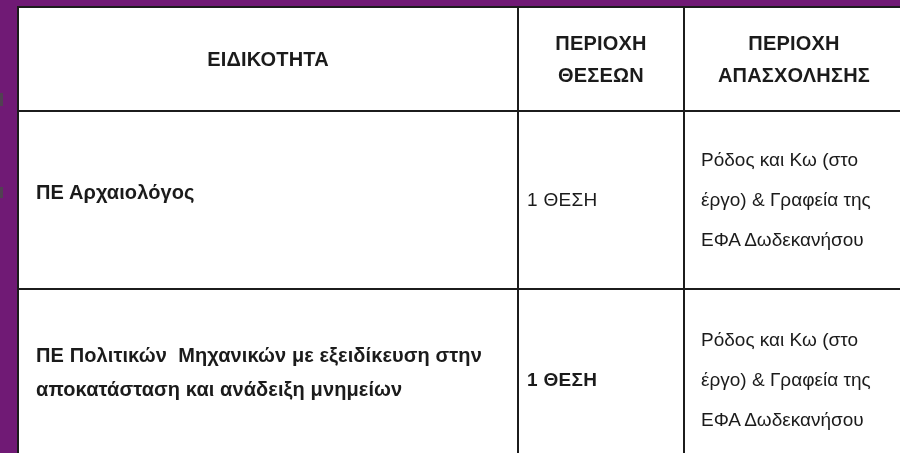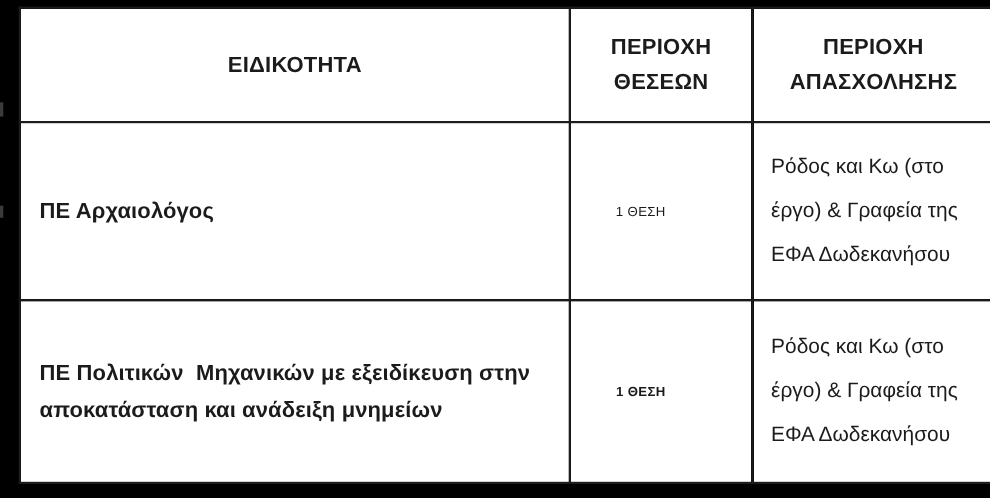--- a/index.html
+++ b/index.html
@@ -9,21 +9,21 @@
     height: 453px;
     overflow: hidden;
     background: #ffffff;
     font-family: "Liberation Sans", sans-serif;
     color: #1b1b1b;
   }
   .page {
     position: relative;
     width: 900px;
     height: 453px;
-    background: #000000;
+    background: #701a75;
   }
   table.positions-table {
     position: absolute;
     left: 17px;
     top: 6px;
     width: 906px;            
     border-collapse: collapse;
     table-layout: fixed;
   }
   col.c1 { width: 500px; }
@@ -45,29 +45,29 @@
     letter-spacing: 0.2px;
   }
   th.h-area { padding-right: 28px; }
   tr.data-row-1 td { height: 160px; }
   tr.data-row-2 td { height: 164px; }
   td.cell-specialty {
     font-size: 20px;
     font-weight: bold;
     line-height: 34px;
     text-align: left;
-    padding: 0 30px 0 17px;
+    padding: 0 30px 16px 17px;
     white-space: pre-wrap;   
     letter-spacing: 0.1px;
     margin-top: 16px;
   }
   td.cell-positions {
-    font-size: 12px;
+    font-size: 19px;
     font-weight: normal;
-    text-align: center;
+    text-align: left;
     padding: 0 45px 0 8px;
     letter-spacing: 0.3px;
   }
   td.cell-positions.bold { font-weight: bold; }
   td.cell-area {
     font-size: 19px;
     font-weight: normal;
     line-height: 40px;
     text-align: left;
     padding: 0 40px 0 16px;

